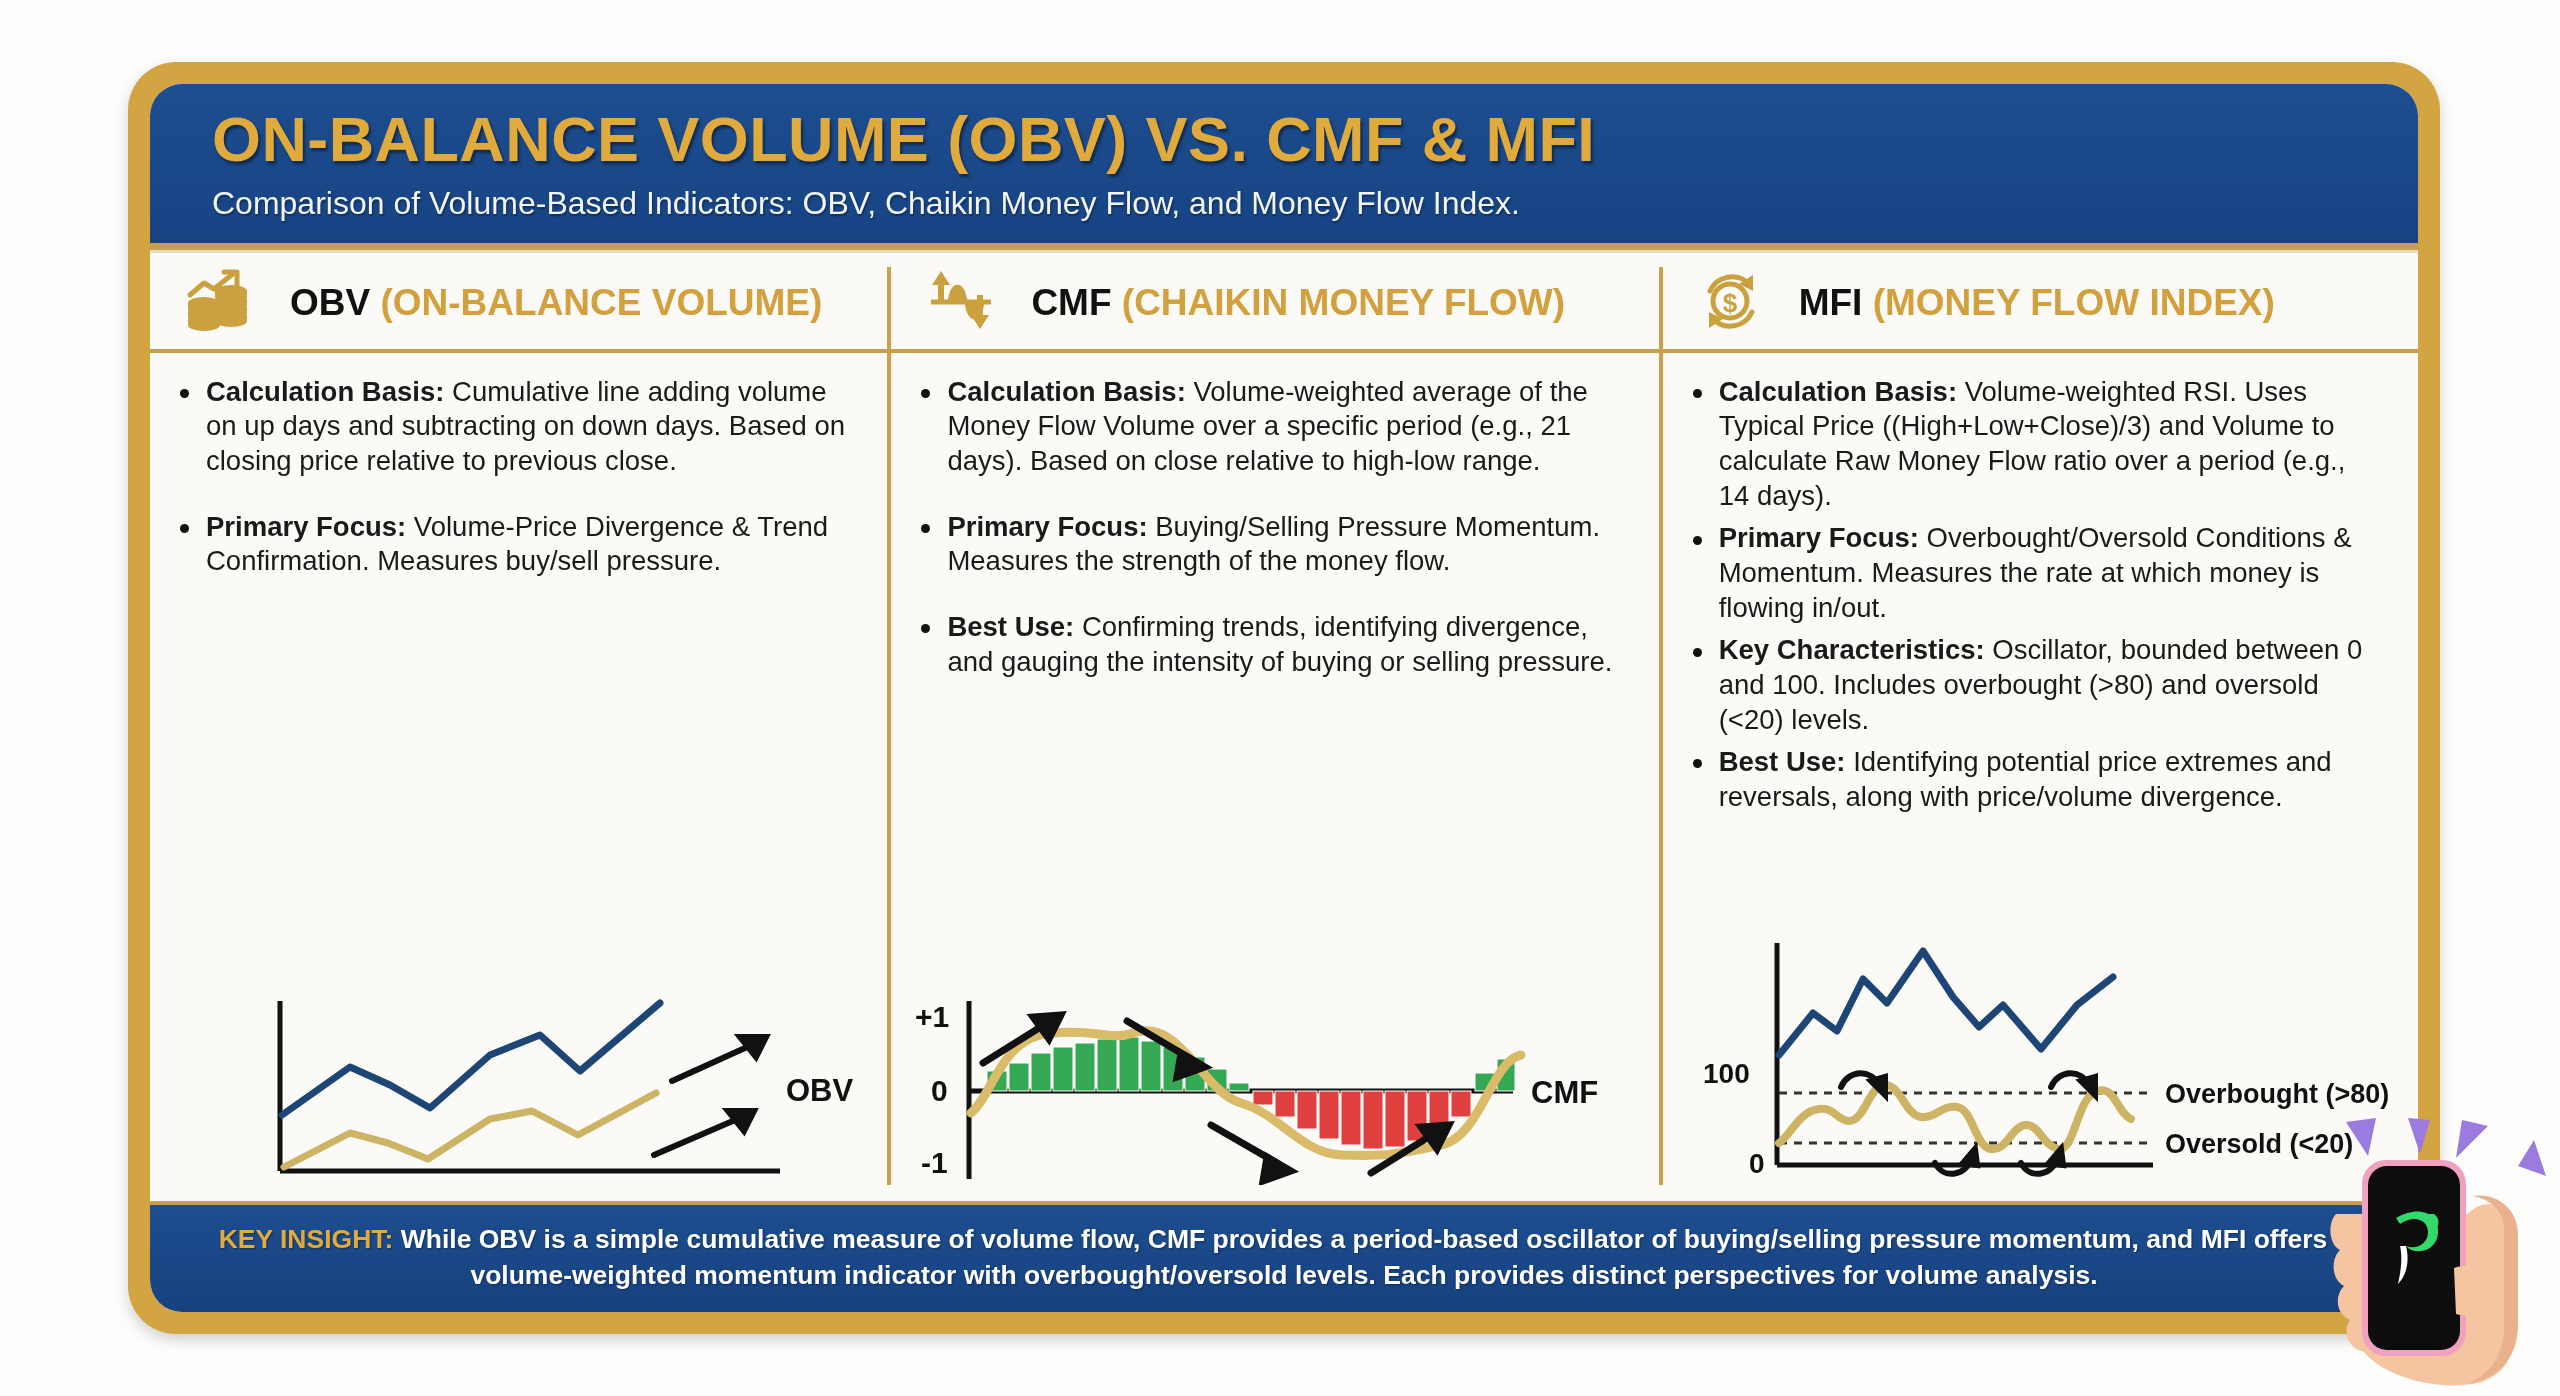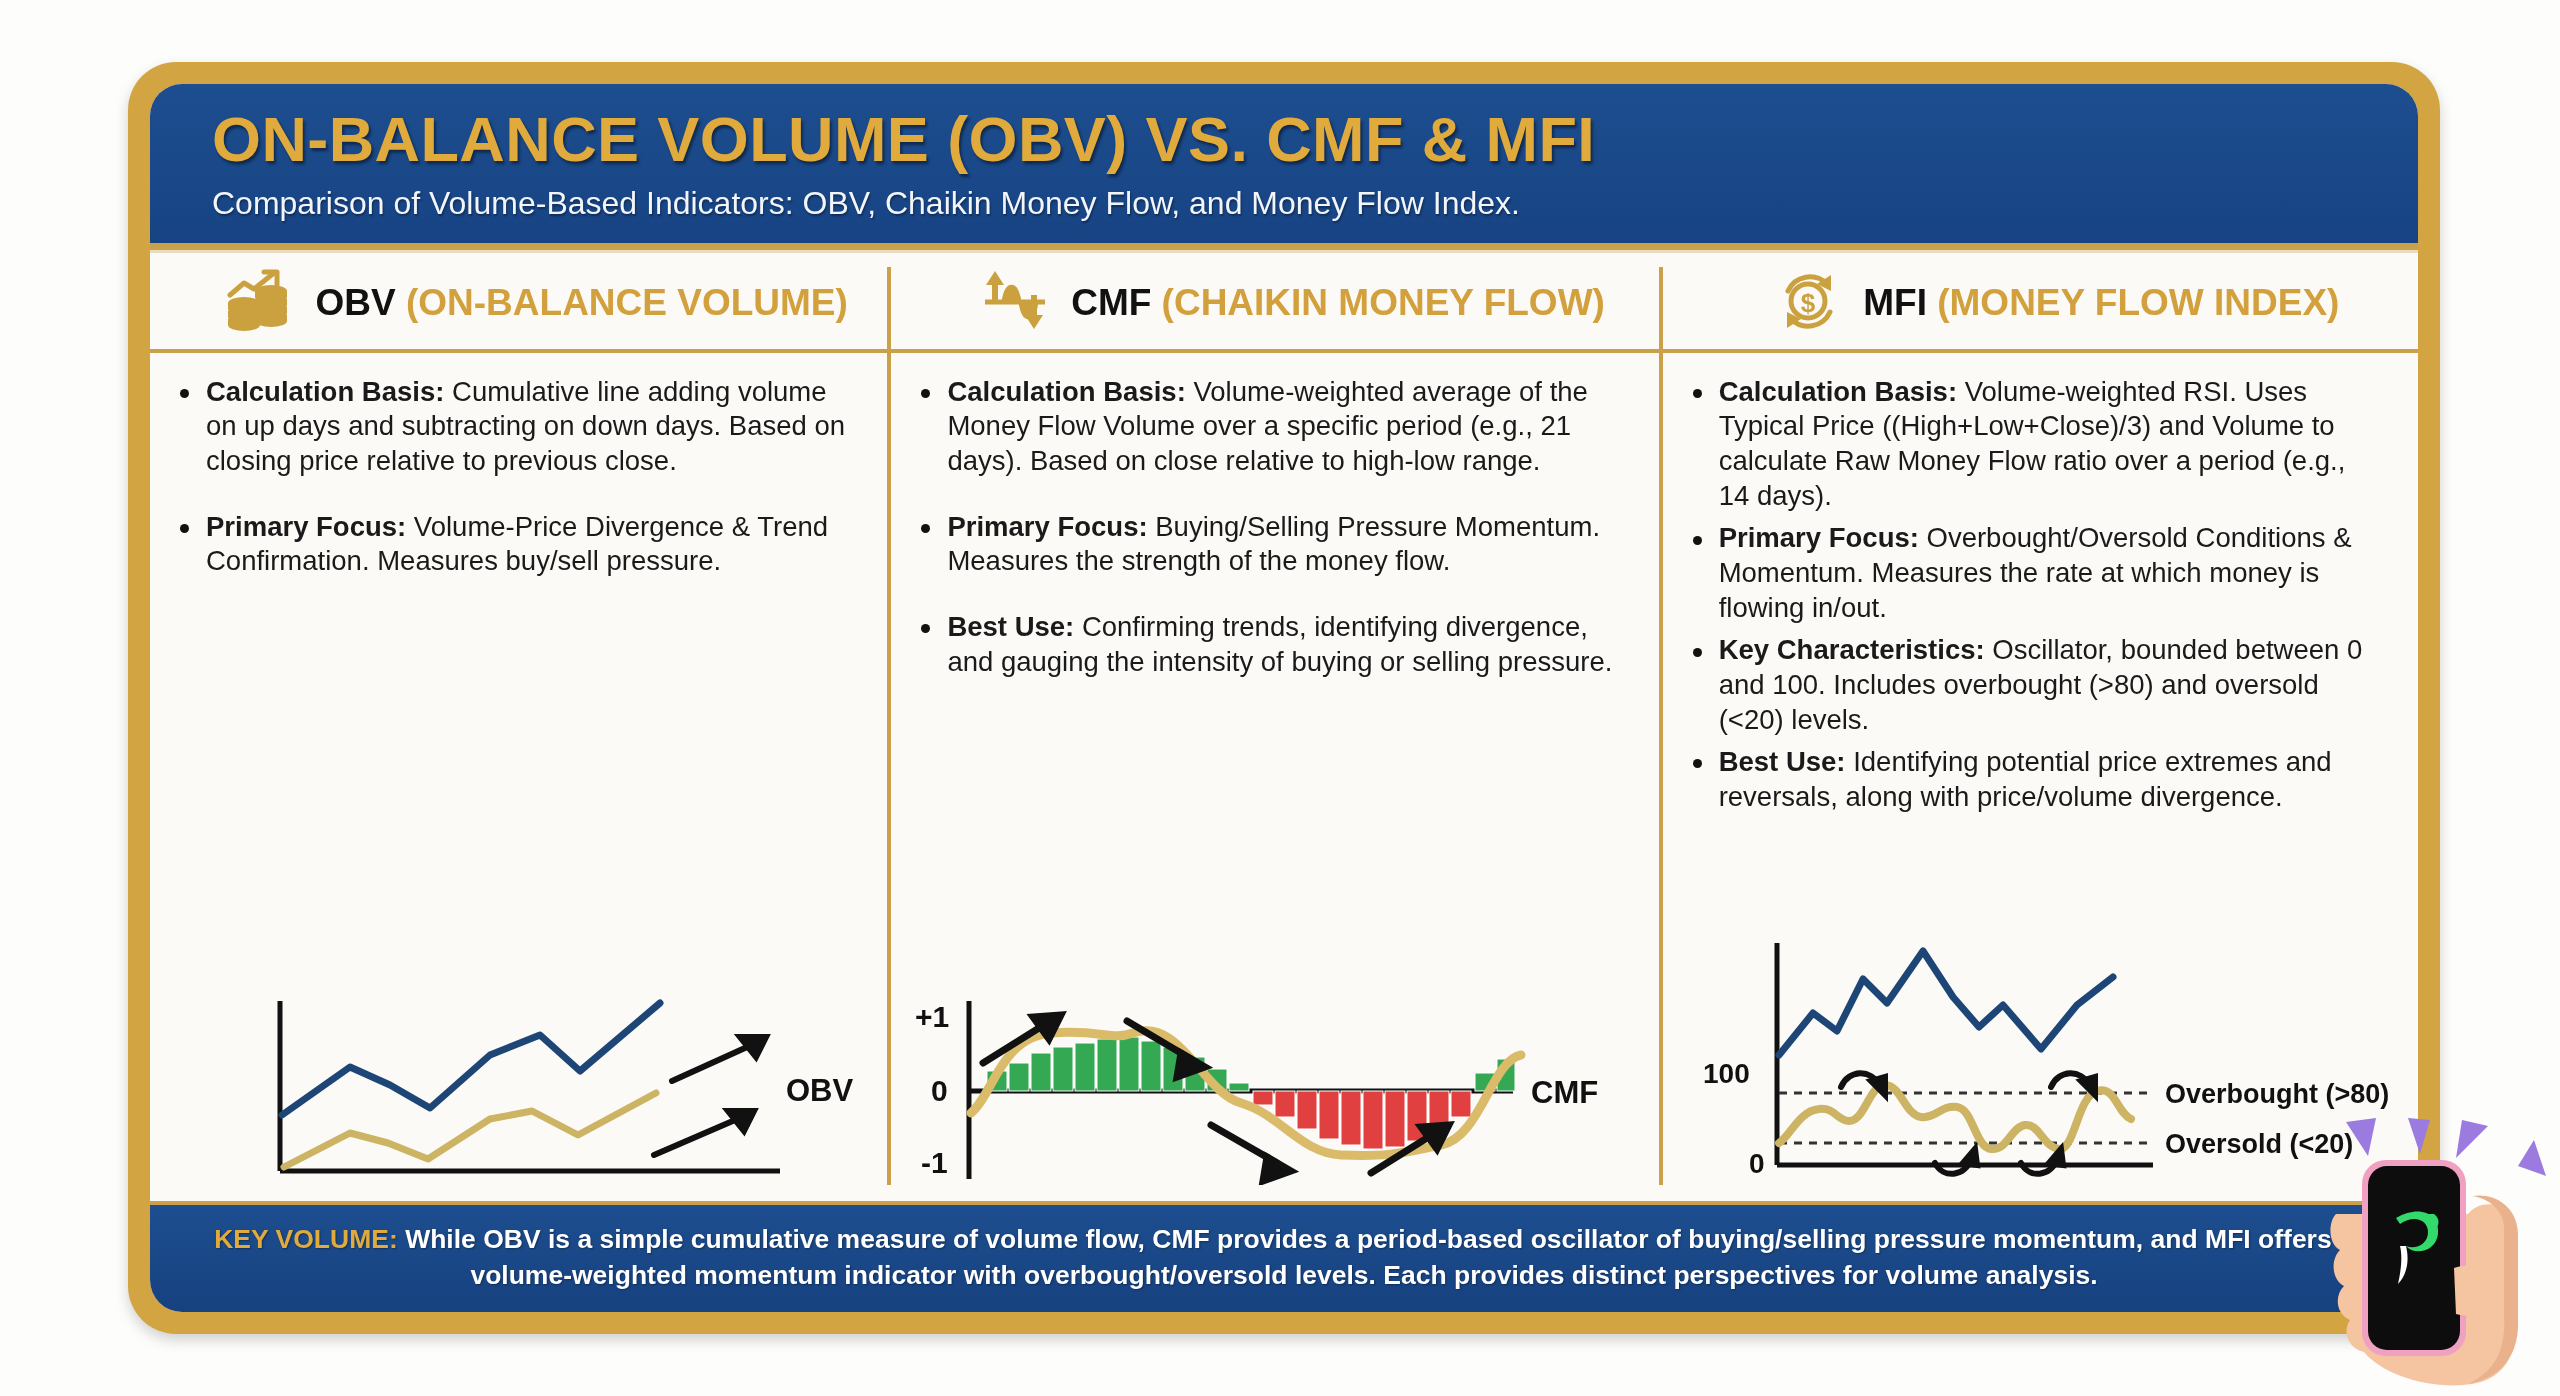--- a/index.html
+++ b/index.html
@@ -40,22 +40,22 @@
 
   
   .columns{display:flex;flex:1 1 auto;min-height:0;}
   .col{position:relative;display:flex;flex-direction:column;padding:0 0 6px 0;}
   .col.c1{width:740px;}
   .col.c2{width:770px;}
   .col.c3{width:758px;}
   .divider{width:4px;background:#caa04a;flex:0 0 auto;margin:14px 0 16px 0;}
 
   .col-head{
-    display:flex;align-items:center;gap:18px;
-    padding:18px 0 14px 34px;height:96px;box-sizing:border-box;justify-content:center;
+    display:flex;align-items:center;gap:32px;
+    padding:18px 0 14px 34px;height:96px;box-sizing:border-box;
   }
   .col-head .icon{flex:0 0 auto;display:block;}
   .col-title{font-size:37px;font-weight:bold;white-space:nowrap;}
   .col-title .abbr{color:#111111;}
   .col-title .full{color:#d2a03c;}
   .head-rule{height:4px;background:#caa04a;margin:0 0 0 0;}
 
   .bullets{padding:22px 40px 0 26px;flex:1 1 auto;}
   ul.blist{list-style:none;margin:0;padding:0;}
   ul.blist li{
@@ -306,21 +306,21 @@
             <text x="492" y="218" font-family="Liberation Sans, sans-serif" font-size="27" font-weight="bold" fill="#111">Oversold (&lt;20)</text>
           </svg>
         </div>
       </div>
 
     </div>
 
     <div class="foot-rule"></div>
     <div class="footer">
       <p>
-        <span class="ki">KEY VOLUME:</span><span> While OBV is a simple cumulative measure of volume flow, CMF provides a period-based oscillator of buying/selling pressure momentum, and MFI offers a volume-weighted momentum indicator with overbought/oversold levels. Each provides distinct perspectives for volume analysis.</span>
+        <span class="ki">KEY INSIGHT:</span><span> While OBV is a simple cumulative measure of volume flow, CMF provides a period-based oscillator of buying/selling pressure momentum, and MFI offers a volume-weighted momentum indicator with overbought/oversold levels. Each provides distinct perspectives for volume analysis.</span>
       </p>
     </div>
 
   </div>
 
   <div class="hand-wrap">
     <svg width="238" height="278" viewBox="0 0 238 278">
       <g>
         <polygon points="24,4 54,0 46,38" fill="#9b7bdf"></polygon>
         <polygon points="86,0 108,2 98,36" fill="#9b7bdf"></polygon>

